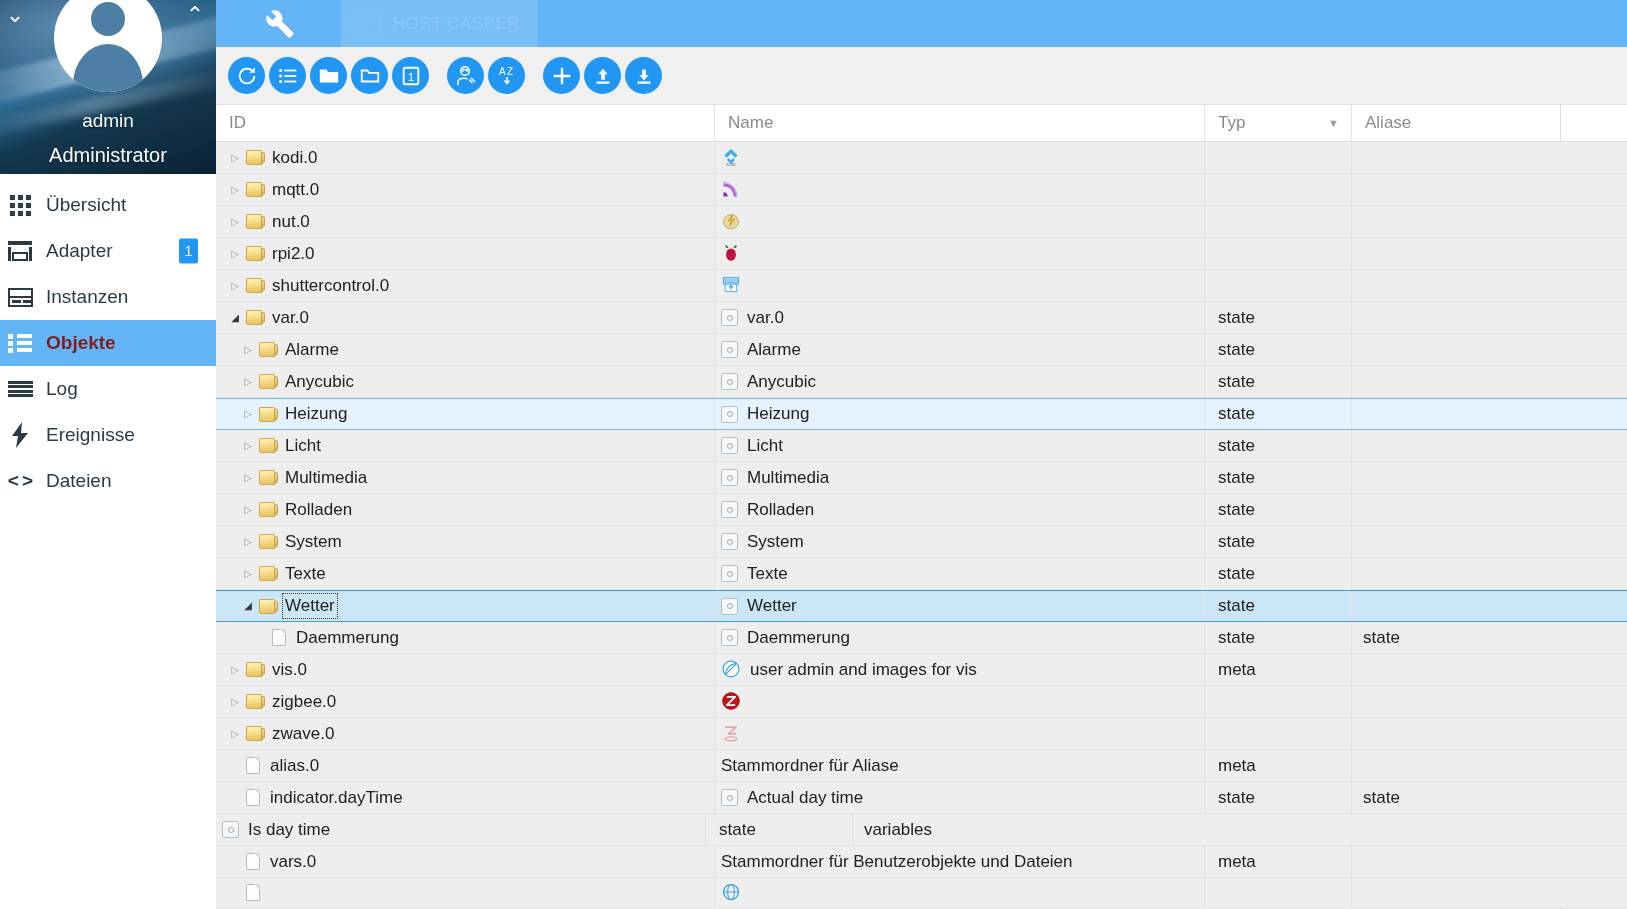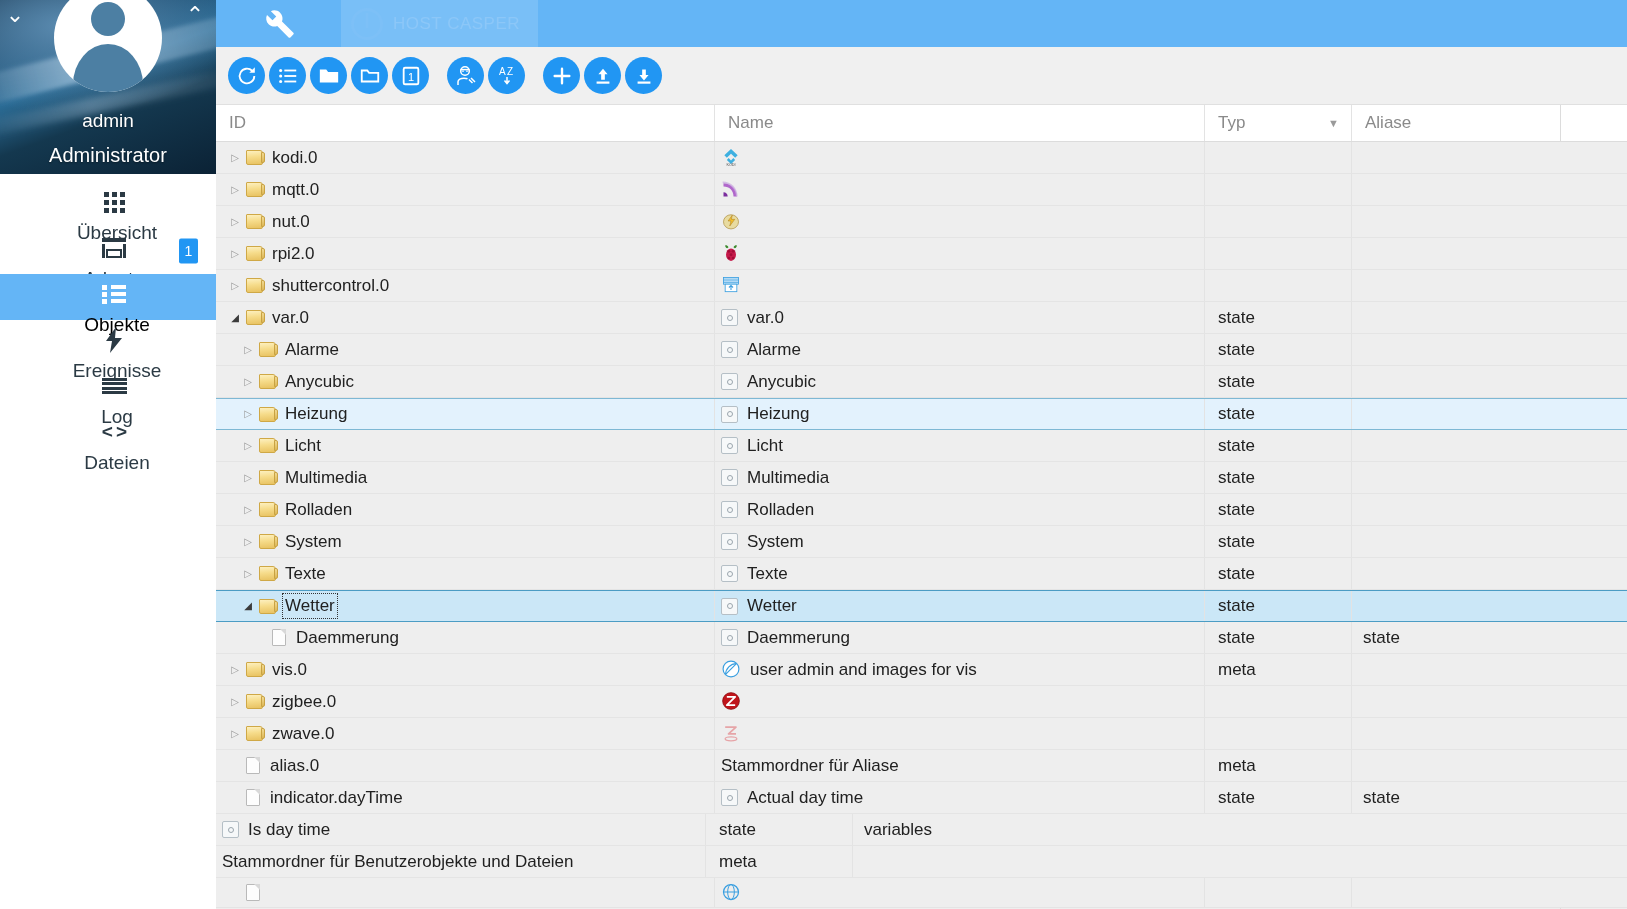--- a/index.html
+++ b/index.html
@@ -75,31 +75,31 @@
   }
   .urole {
     position: absolute; left: 0; right: 0; top: 144px;
     text-align: center; color: #fff; font-size: 20px; z-index: 3;
     text-shadow: 0 1px 2px rgba(0,0,0,.4);
   }
 
   .navlist { padding-top: 8px; background: #fff; }
   .navitem {
     display: flex; align-items: center;
-    height: 46px; padding-left: 12px;
+    height: 46px; 
     color: #2b3a44; font-size: 19px;
-    cursor: pointer; position: relative; flex-direction: column;
+    cursor: pointer; position: relative;
   }
   .navitem .ic {
     width: 40px; flex: 0 0 40px;
     display: flex; align-items: center; justify-content: center;
     color: #2b3a44;
   }
   .navitem .lbl { margin-left: 6px; }
-  .navitem.active { background: #64b5f6; color: #000000; }
+  .navitem.active { background: #64b5f6; color: #7f1d1d; font-weight: bold; }
   .navitem.active .ic { color: #ffffff; }
   .badge {
     position: absolute; right: 18px; top: 50%; transform: translateY(-50%);
     min-width: 19px; height: 25px; line-height: 25px;
     background: #2196f3; color: #fff; font-size: 14px;
     text-align: center; padding: 0 5px; border-radius: 2px;
   }
 
   
   .grid-ic { display: grid; grid-template-columns: repeat(3, 5px); grid-gap: 3px; }
@@ -303,20 +303,30 @@
               <span class="top"></span>
               <span class="l"></span>
               <span class="r"></span>
               <span class="b"></span>
             </div>
         </div>
         <div class="lbl">Adapter</div>
         <div class="badge">1</div>
       </div>
 
+      <div class="navitem">
+        <div class="ic">
+          <div class="inst-ic">
+              <span class="bar"></span>
+              <span class="s1"></span>
+              <span class="s2"></span>
+            </div>
+        </div>
+        <div class="lbl">Instanzen</div>
+      </div>
 
       <div class="navitem active">
         <div class="ic">
           <div class="obj-ic">
             <span>
                 <i></i>
                 <u></u>
               </span>
               <span>
                 <i></i>
@@ -326,37 +336,37 @@
                 <i></i>
                 <u></u>
               </span>
           </div>
         </div>
         <div class="lbl">Objekte</div>
       </div>
 
       <div class="navitem">
         <div class="ic">
+          <div class="log-ic">
+              <i></i>
+              <i></i>
+              <i></i>
+              <i></i>
+            </div>
+        </div>
+        <div class="lbl">Log</div>
+      </div>
+
+      <div class="navitem">
+        <div class="ic">
           <svg width="20" height="26" viewBox="0 0 20 26">
               <path d="M12 0 L2 14 H8 L6 26 L18 11 H11 Z" fill="currentColor"></path>
             </svg>
         </div>
         <div class="lbl">Ereignisse</div>
-      </div>
-
-      <div class="navitem">
-        <div class="ic">
-          <div class="log-ic">
-              <i></i>
-              <i></i>
-              <i></i>
-              <i></i>
-            </div>
-        </div>
-        <div class="lbl">Log</div>
       </div>
 
       <div class="navitem">
         <div class="ic">
           <div class="code-ic">&lt; &gt;</div>
         </div>
         <div class="lbl">Dateien</div>
       </div>
 
     </div>
@@ -992,20 +1002,26 @@
             <span>Is day time</span>
           </div>
           <div class="cell c3">
             <span>state</span>
           </div>
           <div class="cell c4">
             <span>variables</span>
           </div>
         </div>
         <div class="trow">
+          <div class="cell c1">
+            <div class="spacer-l" style="width: 0px;"></div>
+            <div class="twisty none"></div>
+            <div class="doc"></div>
+            <span class="idlabel">vars.0</span>
+          </div>
           <div class="cell c2">
             <span>Stammordner für Benutzerobjekte und Dateien</span>
           </div>
           <div class="cell c3">
             <span>meta</span>
           </div>
           <div class="cell c4">
             <span></span>
           </div>
         </div>

